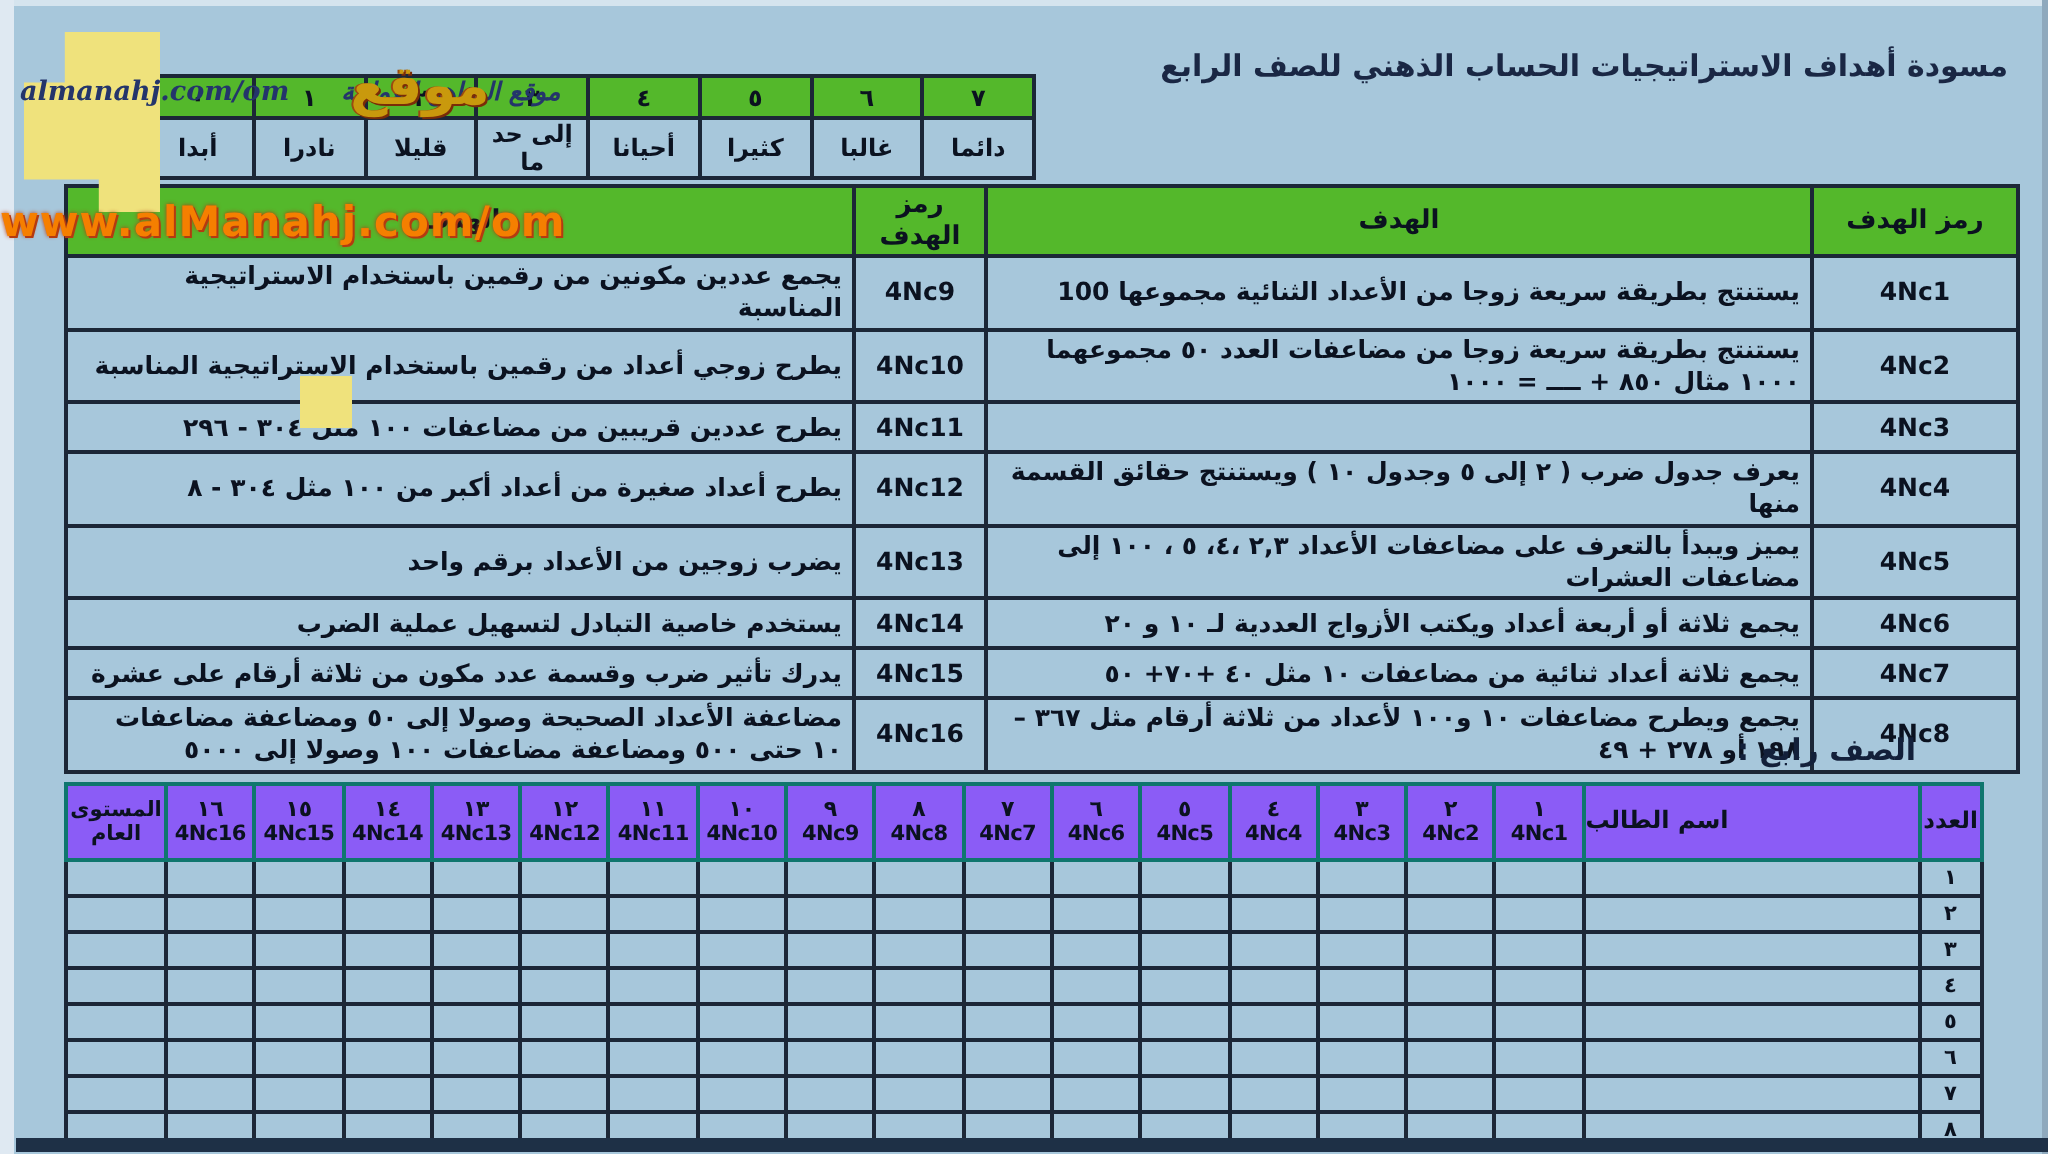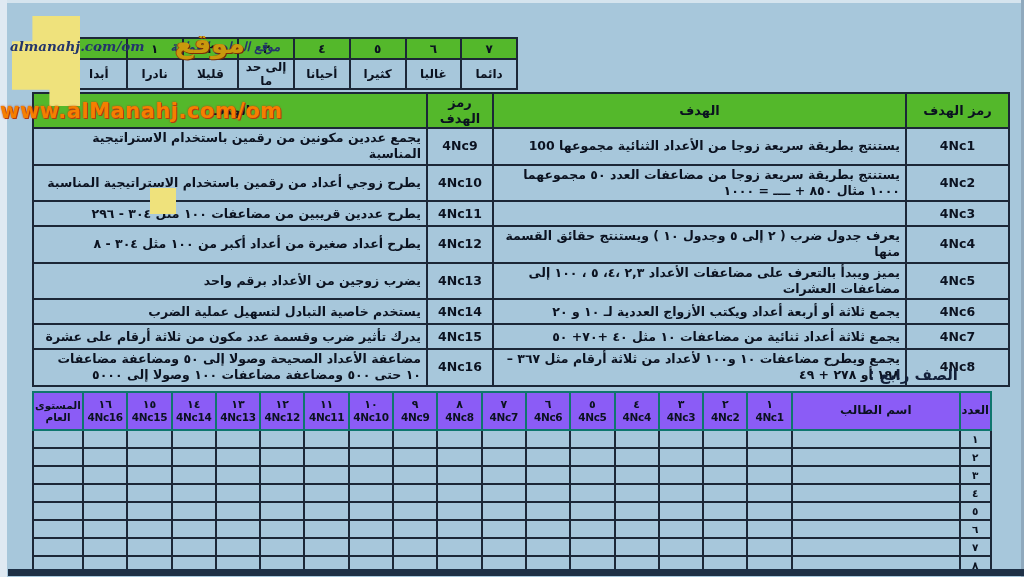--- a/index.html
+++ b/index.html
@@ -62,21 +62,21 @@
   .students-table {
     position:absolute; left:32px; top:391px; width:958px;
     border-collapse:collapse; table-layout:fixed; direction:rtl;
   }
   .students-table th.st-h {
     background:#8b5cf6; border:2px solid #0f766e;
     font-weight:bold; color:#0b1220; padding:0; height:36px;
     text-align:center; vertical-align:middle; font-size:11.5px; line-height:1.15;
     overflow:hidden;
   }
-  .students-table th.st-name { text-align:center; padding-right:0; font-size:12px; }
+  .students-table th.st-name { text-align:left; padding-right:0; font-size:12px; }
   .st-num  { font-size:11px; font-weight:bold; }
   .st-code { font-size:10.5px; font-weight:bold; direction:ltr; letter-spacing:-0.3px; }
   .st-lv1, .st-lv2 { font-size:10.5px; font-weight:bold; }
   .students-table td.st-cell {
     border:2px solid #1c2737; height:16px; padding:0;
     font-size:10.5px; font-weight:bold; text-align:center; color:#0b1220;
   }
 
   
   .script-watermark {
@@ -122,20 +122,21 @@
   <div class="script-watermark">
     <span>almanahj.com/om</span>
     <span class="script-ar">موقع المناهج العمانية</span>
   </div>
 
   <div class="logo-yellow"></div>
   <div class="logo-yellow-small"></div>
   <div class="gold-wm gold1">موقع</div>
   <div class="orange-wm">www.alManahj.com/om</div>
 
+  <div class="doc-title">مسودة أهداف الاستراتيجيات الحساب الذهني  للصف الرابع</div>
 
   <table class="scale-table">
     <tbody>
       <tr id="scale-nums">
           <td class="scale-num">٧</td>
           <td class="scale-num">٦</td>
           <td class="scale-num">٥</td>
           <td class="scale-num">٤</td>
           <td class="scale-num">٣</td>
           <td class="scale-num">٢</td>

